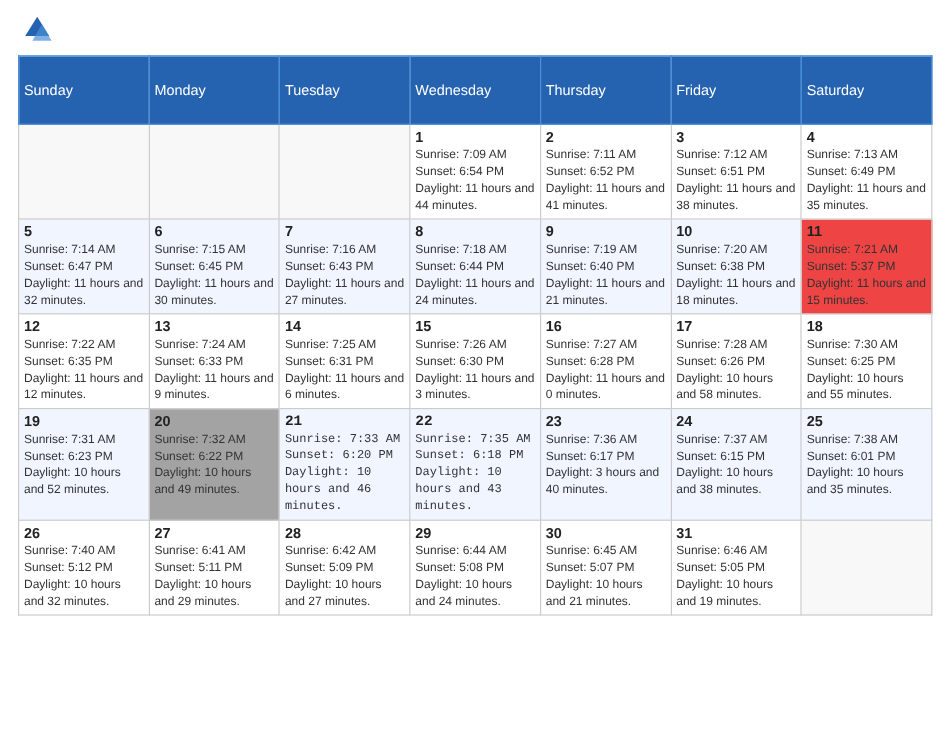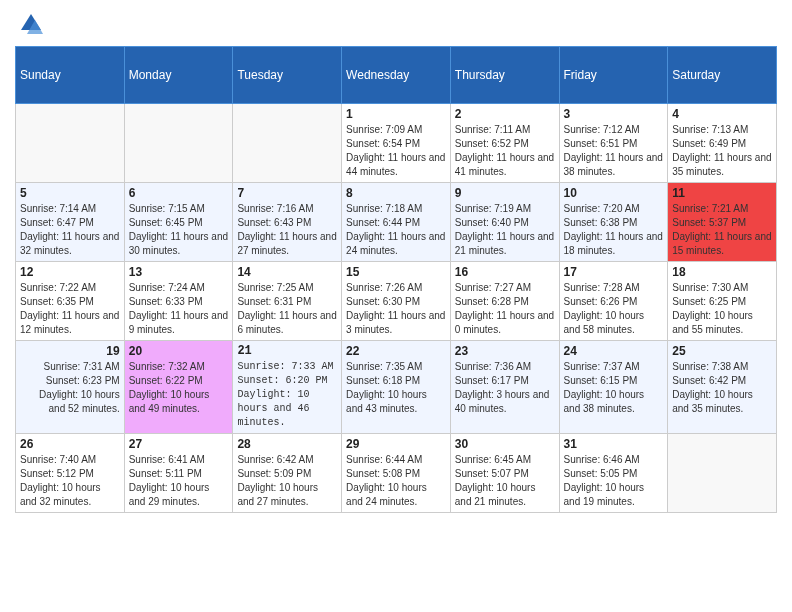--- a/index.html
+++ b/index.html
@@ -208,47 +208,47 @@
           <td>
             <div class="day-number">17</div>
             <div class="day-info"><span>Sunrise: 7:28 AM</span><br><span>Sunset: 6:26 PM</span><br><span>Daylight: 10 hours and 58 minutes.</span></div>
           </td>
           <td>
             <div class="day-number">18</div>
             <div class="day-info"><span>Sunrise: 7:30 AM</span><br><span>Sunset: 6:25 PM</span><br><span>Daylight: 10 hours and 55 minutes.</span></div>
           </td>
         </tr>
         <tr>
-          <td style="background: rgb(240, 245, 255); text-align: right;">
+          <td style="background: rgb(240, 245, 255);">
             <div class="day-number">19</div>
             <div class="day-info"><span>Sunrise: 7:31 AM</span><br><span>Sunset: 6:23 PM</span><br><span>Daylight: 10 hours and 52 minutes.</span></div>
           </td>
-          <td style="background: #f0abfc;">
+          <td style="background: #a3a3a3;">
             <div class="day-number">20</div>
             <div class="day-info"><span>Sunrise: 7:32 AM</span><br><span>Sunset: 6:22 PM</span><br><span>Daylight: 10 hours and 49 minutes.</span></div>
           </td>
           <td style="background: rgb(240, 245, 255); font-family: Liberation Mono, monospace;">
             <div class="day-number">21</div>
             <div class="day-info"><span>Sunrise: 7:33 AM</span><br><span>Sunset: 6:20 PM</span><br><span>Daylight: 10 hours and 46 minutes.</span></div>
           </td>
-          <td style="background: rgb(240, 245, 255);">
+          <td style="background: rgb(240, 245, 255); font-family: Liberation Mono, monospace;">
             <div class="day-number">22</div>
             <div class="day-info"><span>Sunrise: 7:35 AM</span><br><span>Sunset: 6:18 PM</span><br><span>Daylight: 10 hours and 43 minutes.</span></div>
           </td>
           <td style="background: rgb(240, 245, 255); margin-left: 17px;">
             <div class="day-number">23</div>
             <div class="day-info"><span>Sunrise: 7:36 AM</span><br><span>Sunset: 6:17 PM</span><br><span>Daylight: 3 hours and 40 minutes.</span></div>
           </td>
           <td style="background: rgb(240, 245, 255); margin-left: 40px;">
             <div class="day-number">24</div>
             <div class="day-info"><span>Sunrise: 7:37 AM</span><br><span>Sunset: 6:15 PM</span><br><span>Daylight: 10 hours and 38 minutes.</span></div>
           </td>
           <td style="background: rgb(240, 245, 255); margin-left: 46px;">
             <div class="day-number">25</div>
-            <div class="day-info"><span>Sunrise: 7:38 AM</span><br><span>Sunset: 6:42 PM</span><br><span>Daylight: 10 hours and 35 minutes.</span></div>
+            <div class="day-info"><span>Sunrise: 7:38 AM</span><br><span>Sunset: 6:01 PM</span><br><span>Daylight: 10 hours and 35 minutes.</span></div>
           </td>
         </tr>
         <tr>
           <td>
             <div class="day-number">26</div>
             <div class="day-info"><span>Sunrise: 7:40 AM</span><br><span>Sunset: 5:12 PM</span><br><span>Daylight: 10 hours and 32 minutes.</span></div>
           </td>
           <td>
             <div class="day-number">27</div>
             <div class="day-info"><span>Sunrise: 6:41 AM</span><br><span>Sunset: 5:11 PM</span><br><span>Daylight: 10 hours and 29 minutes.</span></div>

